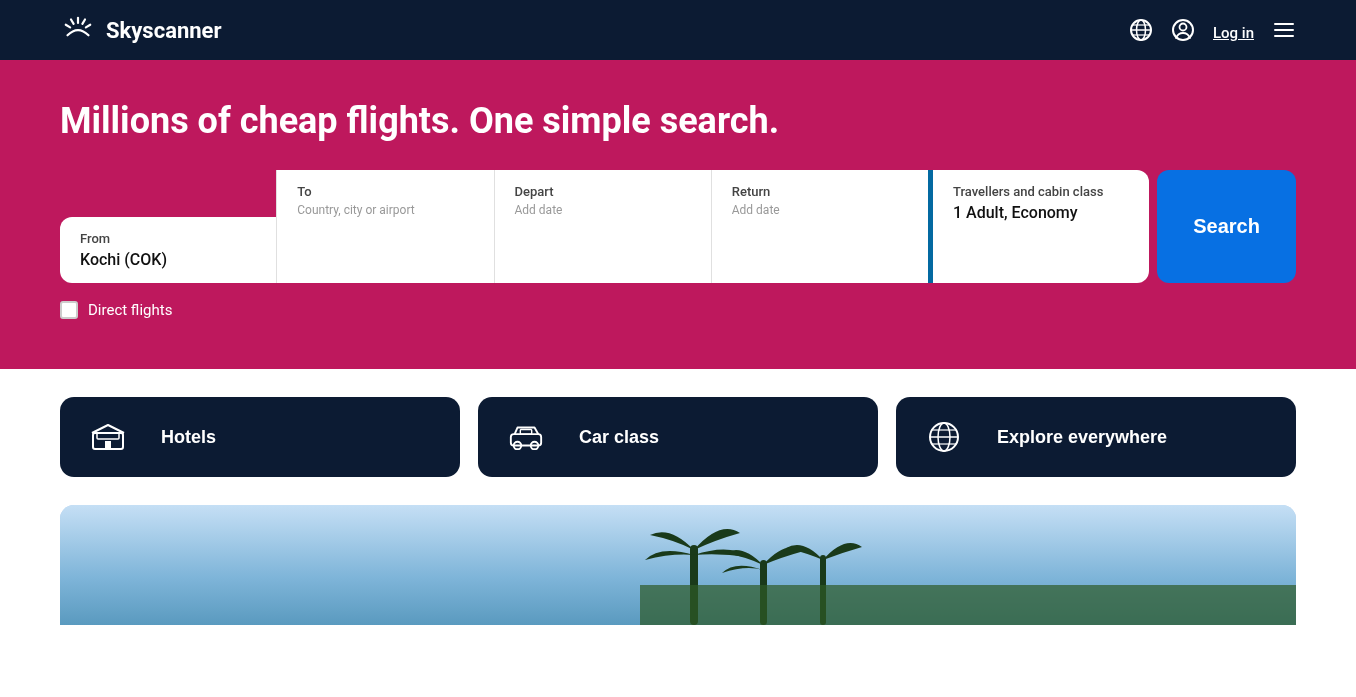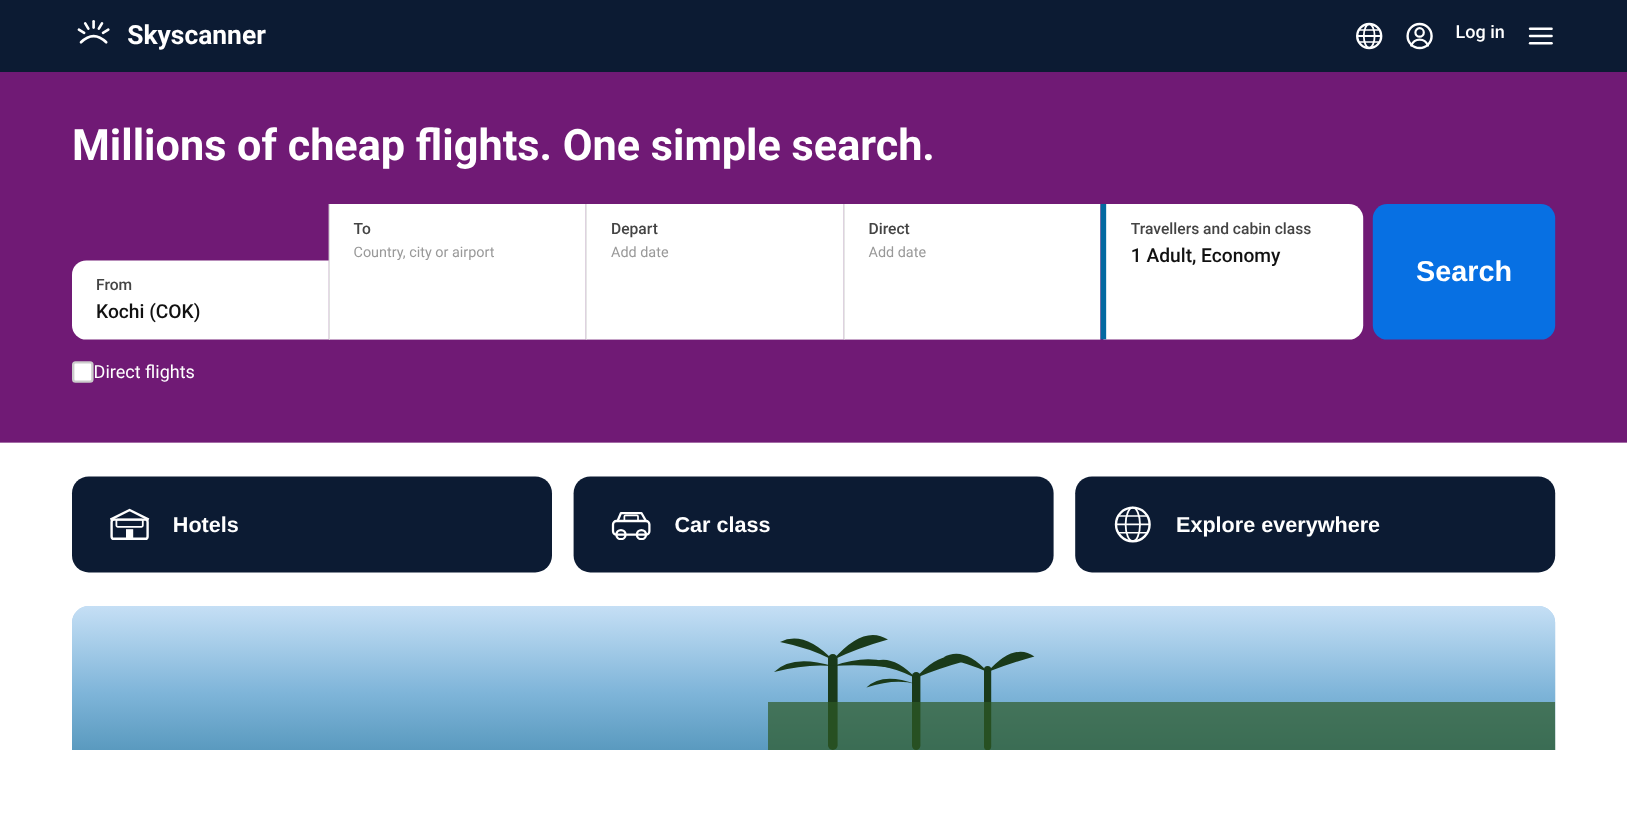--- a/index.html
+++ b/index.html
@@ -21,39 +21,40 @@
       color: #fff;
       font-size: 22px;
       font-weight: 700;
     }
     .logo-icon {
       width: 36px;
       height: 28px;
     }
     .nav-right {
       display: flex;
-      align-items: flex-start;
+      align-items: flex-end;
       gap: 18px;
       color: #fff;
+      text-decoration: underline;
     }
     .nav-right .globe-icon, .nav-right .user-icon, .nav-right .menu-icon {
       cursor: pointer;
       display: flex;
       align-items: center;
     }
     .login-btn {
       color: #fff;
       font-size: 15px;
       font-weight: 500;
       cursor: pointer;
     }
 
     
     .hero {
-      background: #701a75;
+      background: #be185d;
       padding: 40px 60px 50px;
     }
     .hero-title {
       color: #fff;
       font-size: 36px;
       font-weight: 700;
       margin-bottom: 28px;
     }
 
     
@@ -102,34 +103,34 @@
     }
     .field-placeholder {
       font-size: 12px;
       color: #999;
     }
     .search-btn {
       background: #0770e3;
       color: #fff;
       border: none;
       border-radius: 12px;
-      font-size: 24px;
+      font-size: 20px;
       font-weight: 700;
       padding: 0 36px;
       cursor: pointer;
       margin-left: 8px;
       min-width: 100px;
     }
 
     
     .direct-flights-row {
       margin-top: 18px;
       display: flex;
       align-items: center;
-      gap: 0;
+      gap: 10px;
     }
     .checkbox-box {
       width: 18px;
       height: 18px;
       border: 2px solid #ccc;
       background: #fff;
       border-radius: 3px;
       cursor: pointer;
       flex-shrink: 0;
     }
@@ -147,21 +148,21 @@
     }
     .quick-link-btn {
       flex: 1;
       background: #0c1b33;
       color: #fff;
       border: none;
       border-radius: 14px;
       padding: 22px 30px;
       display: flex;
       align-items: center;
-      gap: 18px;
+      gap: 35px;
       font-size: 18px;
       font-weight: 600;
       cursor: pointer;
       text-align: left;
     }
     .ql-icon {
       width: 36px;
       height: 36px;
       flex-shrink: 0;
       display: flex;
@@ -238,21 +239,21 @@
     </div>
     <div class="search-field to-field">
       <div class="field-label">To</div>
       <div class="field-placeholder">Country, city or airport</div>
     </div>
     <div class="search-field depart-field">
       <div class="field-label">Depart</div>
       <div class="field-placeholder">Add date</div>
     </div>
     <div class="search-field return-field">
-      <div class="field-label">Direct</div>
+      <div class="field-label">Return</div>
       <div class="field-placeholder">Add date</div>
     </div>
     <div class="search-field travellers-field">
       <div class="field-label">Travellers and cabin class</div>
       <div class="field-value">1 Adult, Economy</div>
     </div>
     <button class="search-btn">Search</button>
   </div>
 
   <div class="direct-flights-row">

